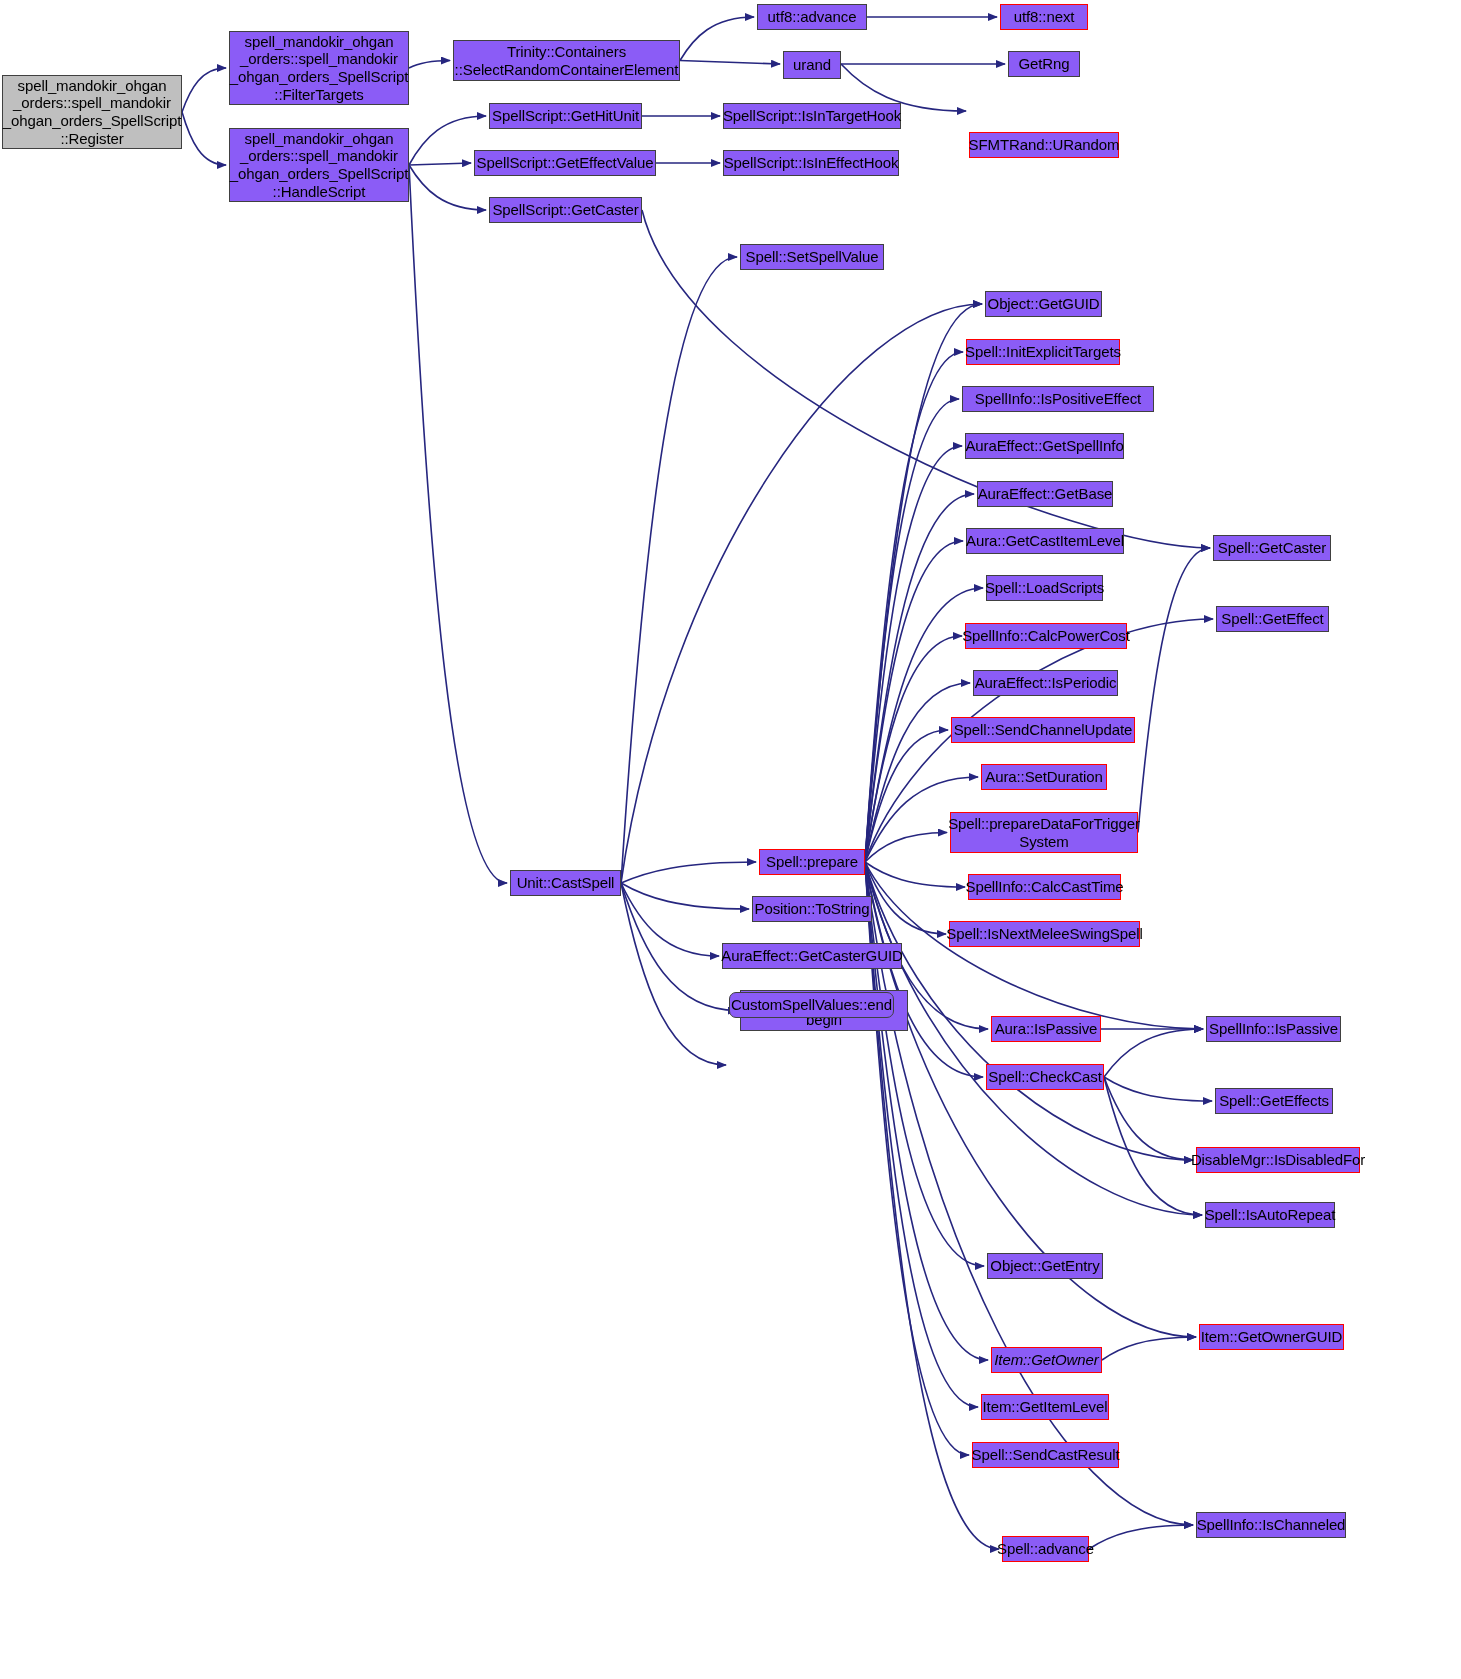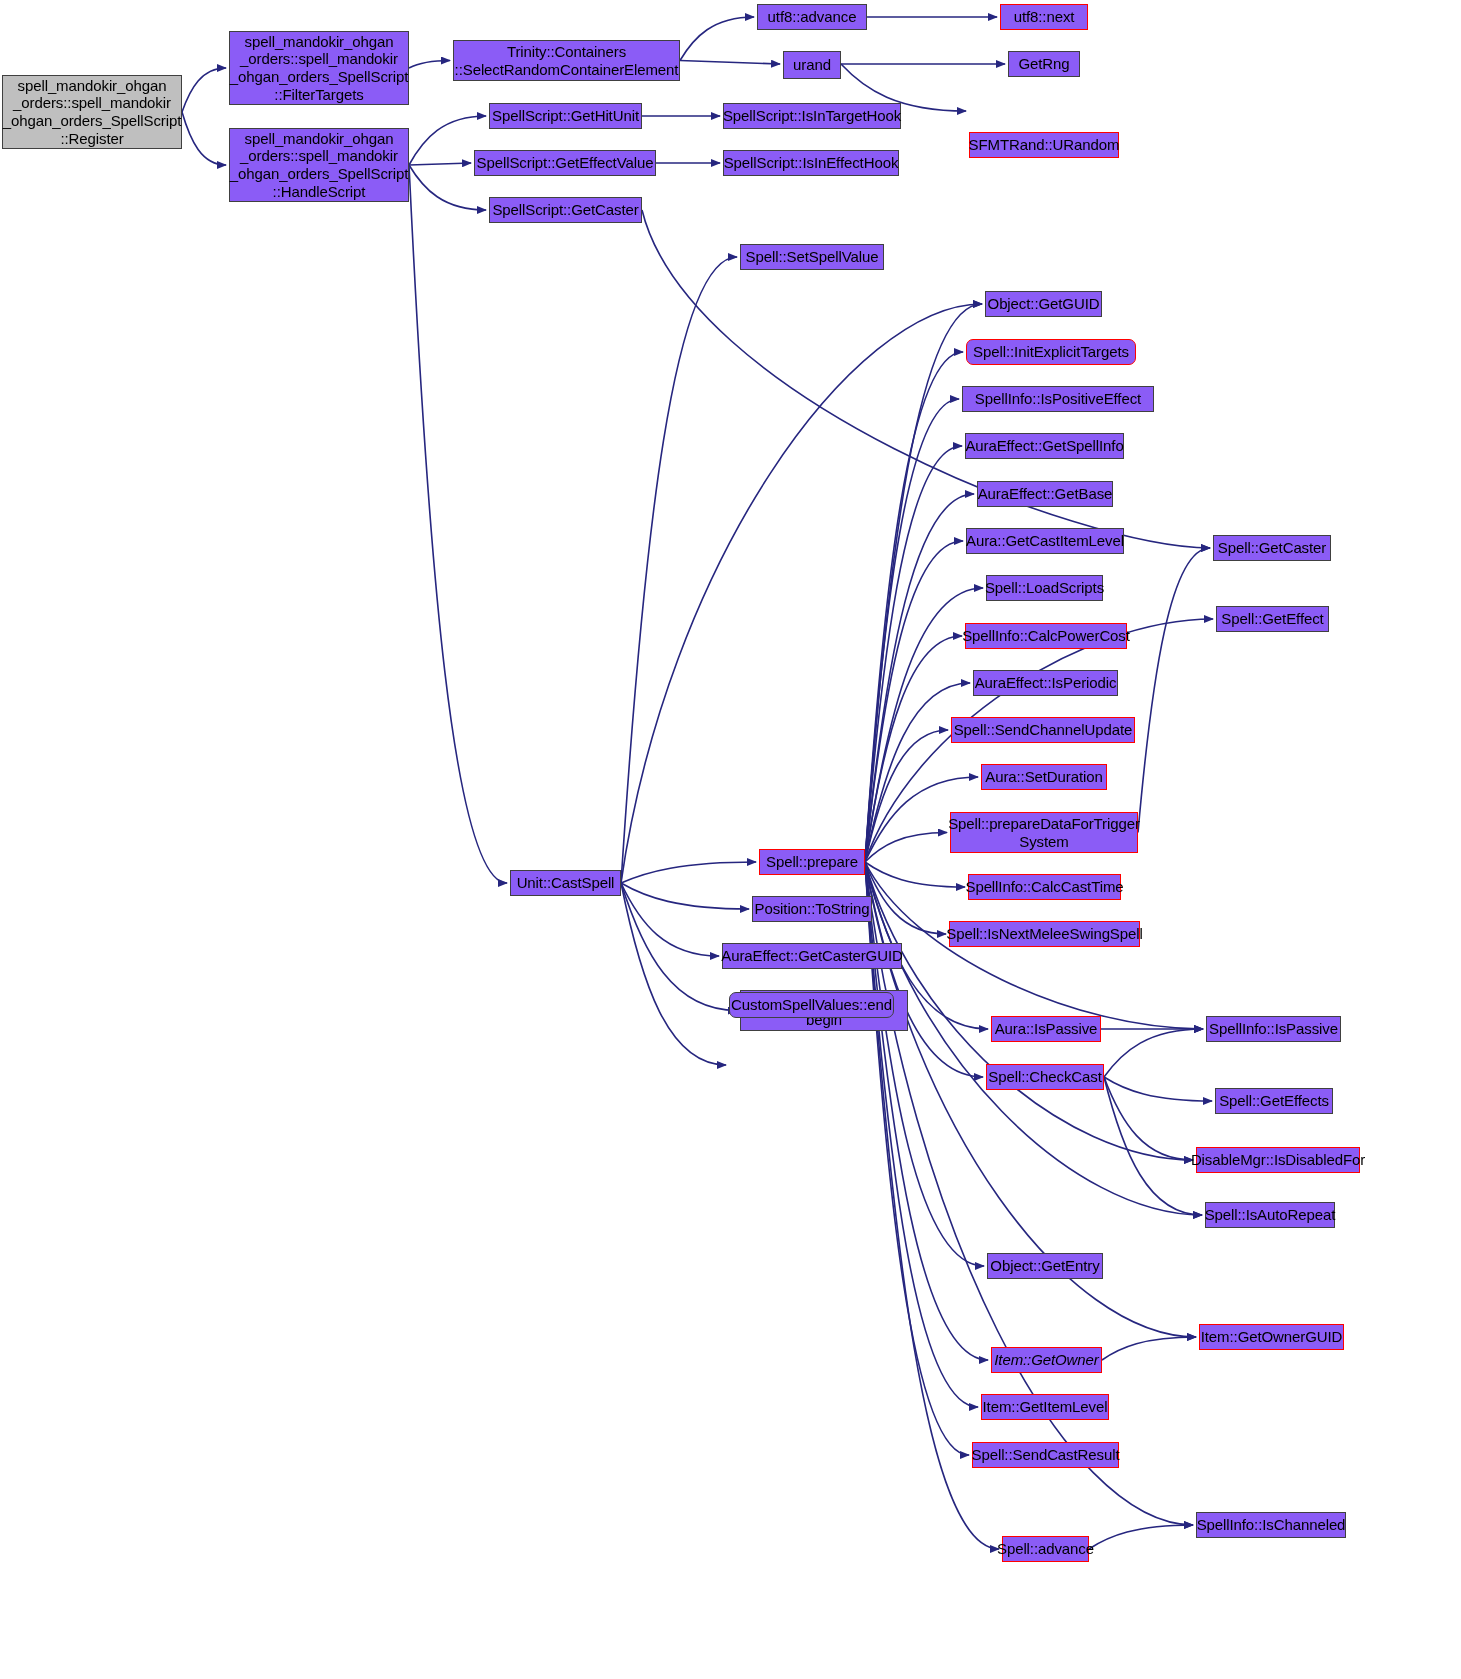--- a/index.html
+++ b/index.html
@@ -114,21 +114,21 @@
       <div class="node grayb" style="left: 783px; top: 51px; width: 58px; height: 28px;"><span class="nlabel">urand</span></div>
       <div class="node grayb" style="left: 1008px; top: 51px; width: 72px; height: 26px;"><span class="nlabel">GetRng</span></div>
       <div class="node red" style="left: 969px; top: 98px; width: 150px; height: 26px; margin-top: 34px;"><span class="nlabel">SFMTRand::URandom</span></div>
       <div class="node grayb" style="left: 489px; top: 103px; width: 153px; height: 26px;"><span class="nlabel">SpellScript::GetHitUnit</span></div>
       <div class="node grayb" style="left: 723px; top: 103px; width: 178px; height: 26px;"><span class="nlabel">SpellScript::IsInTargetHook</span></div>
       <div class="node grayb" style="left: 474px; top: 150px; width: 182px; height: 26px;"><span class="nlabel">SpellScript::GetEffectValue</span></div>
       <div class="node grayb" style="left: 723px; top: 150px; width: 176px; height: 26px;"><span class="nlabel">SpellScript::IsInEffectHook</span></div>
       <div class="node grayb" style="left: 489px; top: 197px; width: 153px; height: 26px;"><span class="nlabel">SpellScript::GetCaster</span></div>
       <div class="node grayb" style="left: 740px; top: 244px; width: 144px; height: 26px;"><span class="nlabel">Spell::SetSpellValue</span></div>
       <div class="node grayb" style="left: 985px; top: 291px; width: 117px; height: 26px;"><span class="nlabel">Object::GetGUID</span></div>
-      <div class="node red" style="left: 966px; top: 339px; width: 170px; height: 26px; border-radius: 7px;"><span class="nlabel">Spell::InitExplicitTargets</span></div>
+      <div class="node red" style="left: 966px; top: 339px; width: 154px; height: 26px;"><span class="nlabel">Spell::InitExplicitTargets</span></div>
       <div class="node grayb" style="left: 962px; top: 386px; width: 192px; height: 26px;"><span class="nlabel">SpellInfo::IsPositiveEffect</span></div>
       <div class="node grayb" style="left: 965px; top: 433px; width: 159px; height: 26px;"><span class="nlabel">AuraEffect::GetSpellInfo</span></div>
       <div class="node grayb" style="left: 977px; top: 481px; width: 136px; height: 26px;"><span class="nlabel">AuraEffect::GetBase</span></div>
       <div class="node grayb" style="left: 966px; top: 528px; width: 158px; height: 26px;"><span class="nlabel">Aura::GetCastItemLevel</span></div>
       <div class="node grayb" style="left: 986px; top: 575px; width: 117px; height: 26px;"><span class="nlabel">Spell::LoadScripts</span></div>
       <div class="node red" style="left: 965px; top: 623px; width: 162px; height: 26px;"><span class="nlabel">SpellInfo::CalcPowerCost</span></div>
       <div class="node grayb" style="left: 973px; top: 670px; width: 145px; height: 26px;"><span class="nlabel">AuraEffect::IsPeriodic</span></div>
       <div class="node red" style="left: 951px; top: 717px; width: 184px; height: 26px;"><span class="nlabel">Spell::SendChannelUpdate</span></div>
       <div class="node red" style="left: 981px; top: 764px; width: 126px; height: 26px;"><span class="nlabel">Aura::SetDuration</span></div>
       <div class="node red" style="left: 950px; top: 812px; width: 188px; height: 41px;"><span class="nlabel">Spell::prepareDataForTrigger

